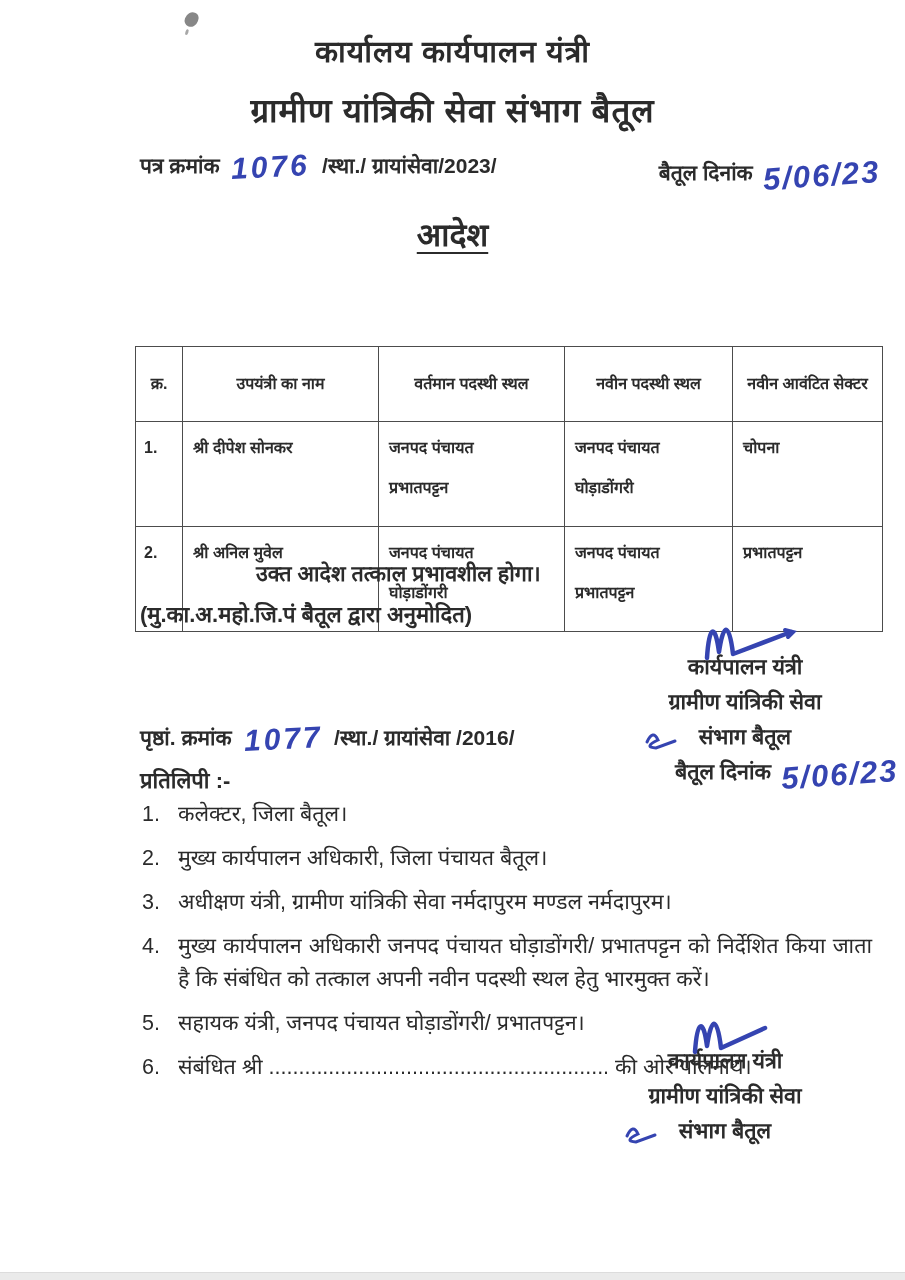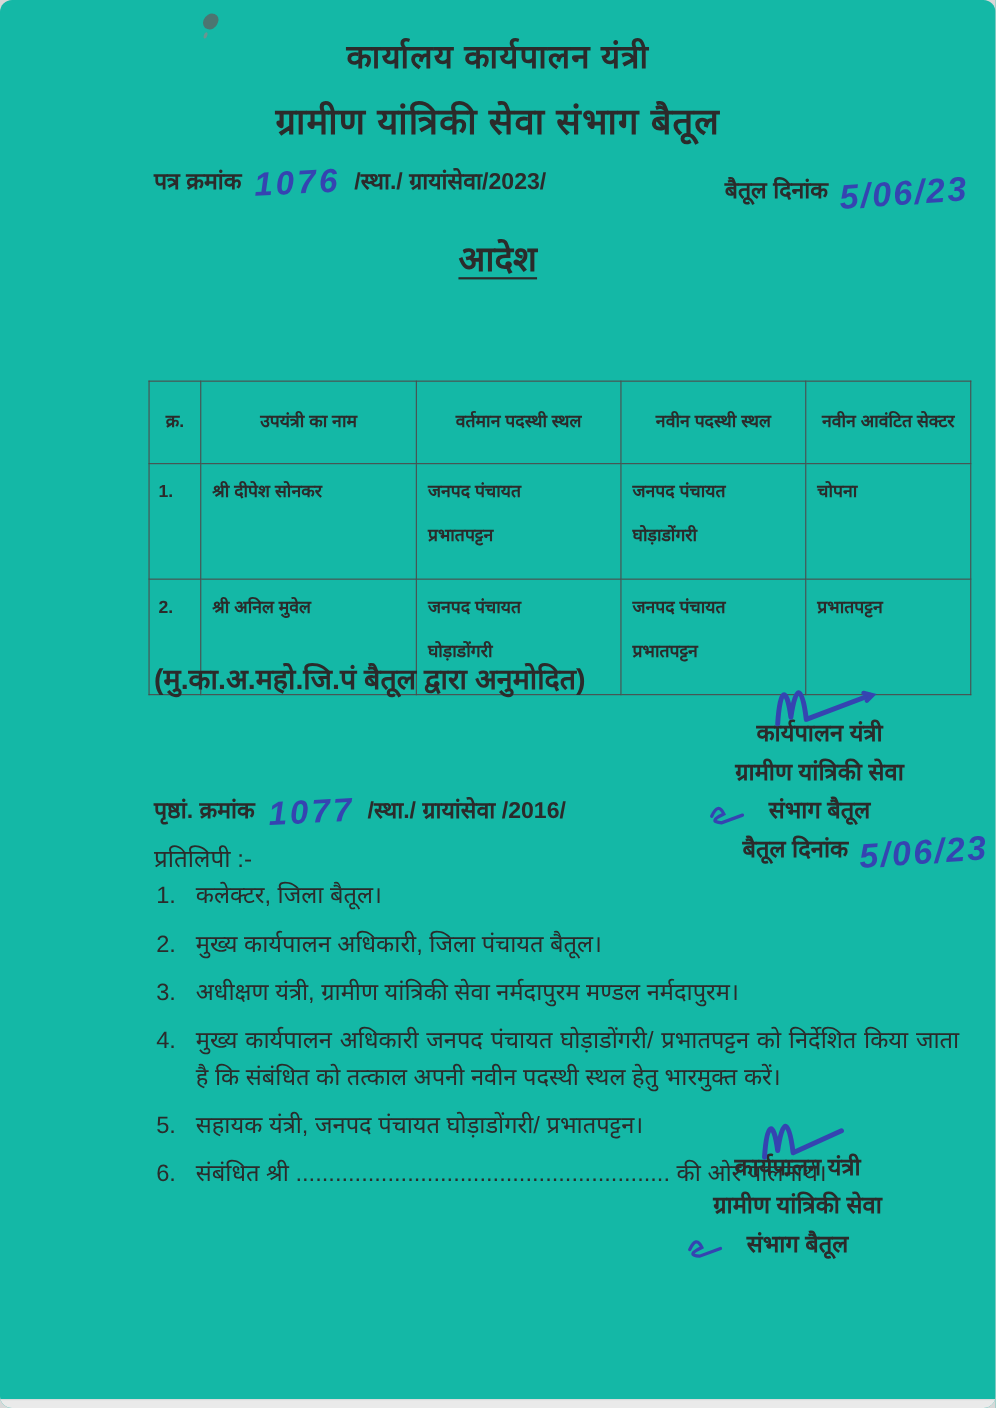--- a/index.html
+++ b/index.html
@@ -1,24 +1,23 @@
 <!DOCTYPE html>
 <html><head>
 <meta charset="utf-8">
 <style>
   html,body{margin:0;padding:0;background:#d8d8d8;}
   .page{
     position:relative;
     width:905px;height:1280px;
     margin:0 auto;
-    background:#14b8a6;
+    background:#ffffff;
     overflow:hidden;
     font-family:"Liberation Sans","DejaVu Sans",sans-serif;
     color:#2b2b2b;
-    border-radius:11px;
   }
   .page::after{
     content:"";position:absolute;left:0;bottom:0;width:100%;height:7px;
     background:#eaeaea;border-top:1px solid #dcdcdc;
   }
   .ink-blot{
     position:absolute;left:185px;top:12px;width:13px;height:15px;
     background:#5f5f5f;border-radius:60% 40% 55% 45%;opacity:.75;
     transform:rotate(20deg);
   }
@@ -51,30 +50,30 @@
   }
   .order-table th,.order-table td{
     border:1.6px solid #4c4c4c;
     padding:6px 10px;vertical-align:top;
     font-weight:600;
   }
   .order-table th{text-align:center;vertical-align:middle;height:62px;line-height:30px;}
   .order-table td{height:92px;line-height:40px;white-space:pre-line;}
   .order-table td.cnum{text-align:left;padding-left:8px;}
   .effective-line{position:absolute;top:558px;left:256px;font-size:21.5px;font-weight:600;}
-  .approval-line{position:absolute;top:598px;left:140px;font-size:26px;font-weight:bold;}
+  .approval-line{position:absolute;top:598px;left:140px;font-size:22px;font-weight:bold;}
   .sig-block{position:absolute;width:260px;text-align:center;font-size:21.5px;font-weight:700;line-height:35px;}
   .sig1{top:612px;left:615px;}
   .sig2{top:1006px;left:595px;}
   .sig-mark{height:52px;margin-bottom:-14px;position:relative;}
   .sig-mark svg{overflow:visible;}
   .sig-scribble{position:absolute;left:28px;bottom:-6px;}
   .sig-date{white-space:nowrap;text-align:left;padding-left:60px;}
   .endorse-line{position:absolute;top:722px;left:140px;font-size:21px;font-weight:600;white-space:nowrap;}
-  .copy-heading{position:absolute;top:764px;left:140px;font-size:22px;font-weight:400;}
+  .copy-heading{position:absolute;top:764px;left:140px;font-size:22px;font-weight:700;}
   .copies{position:absolute;top:798px;left:142px;width:730px;font-size:21.5px;font-weight:500;}
   .copy-item{display:flex;margin-bottom:11px;line-height:33px;}
   .copy-item .num{width:36px;flex:0 0 36px;}
   .copy-item .txt{flex:1;text-align:justify;}
 </style>
 </head>
 <body>
 
 <div class="page">
 
@@ -130,20 +129,21 @@
       <td>श्री अनिल मुवेल</td>
       <td>जनपद पंचायत
 घोड़ाडोंगरी</td>
       <td>जनपद पंचायत
 प्रभातपट्टन</td>
       <td>प्रभातपट्टन</td>
     </tr>
   </tbody>
     </table>
 
+  <div class="effective-line">उक्त आदेश तत्काल प्रभावशील होगा।</div>
 
   <div class="approval-line">(मु.का.अ.महो.जि.पं बैतूल द्वारा अनुमोदित)</div>
 
   <div class="sig-block sig1">
     <div class="sig-mark">
       <svg width="120" height="52" viewBox="0 0 120 52">
         <path d="M22 46 C 24 14, 30 10, 34 40 C 38 12, 44 8, 48 42 L 106 20" stroke="#3544b1" stroke-width="4.5" fill="none" stroke-linecap="round" stroke-linejoin="round"></path>
         <path d="M100 18 l 8 2 l -5 5" stroke="#3544b1" stroke-width="4" fill="none" stroke-linecap="round"></path>
       </svg>
     </div>

